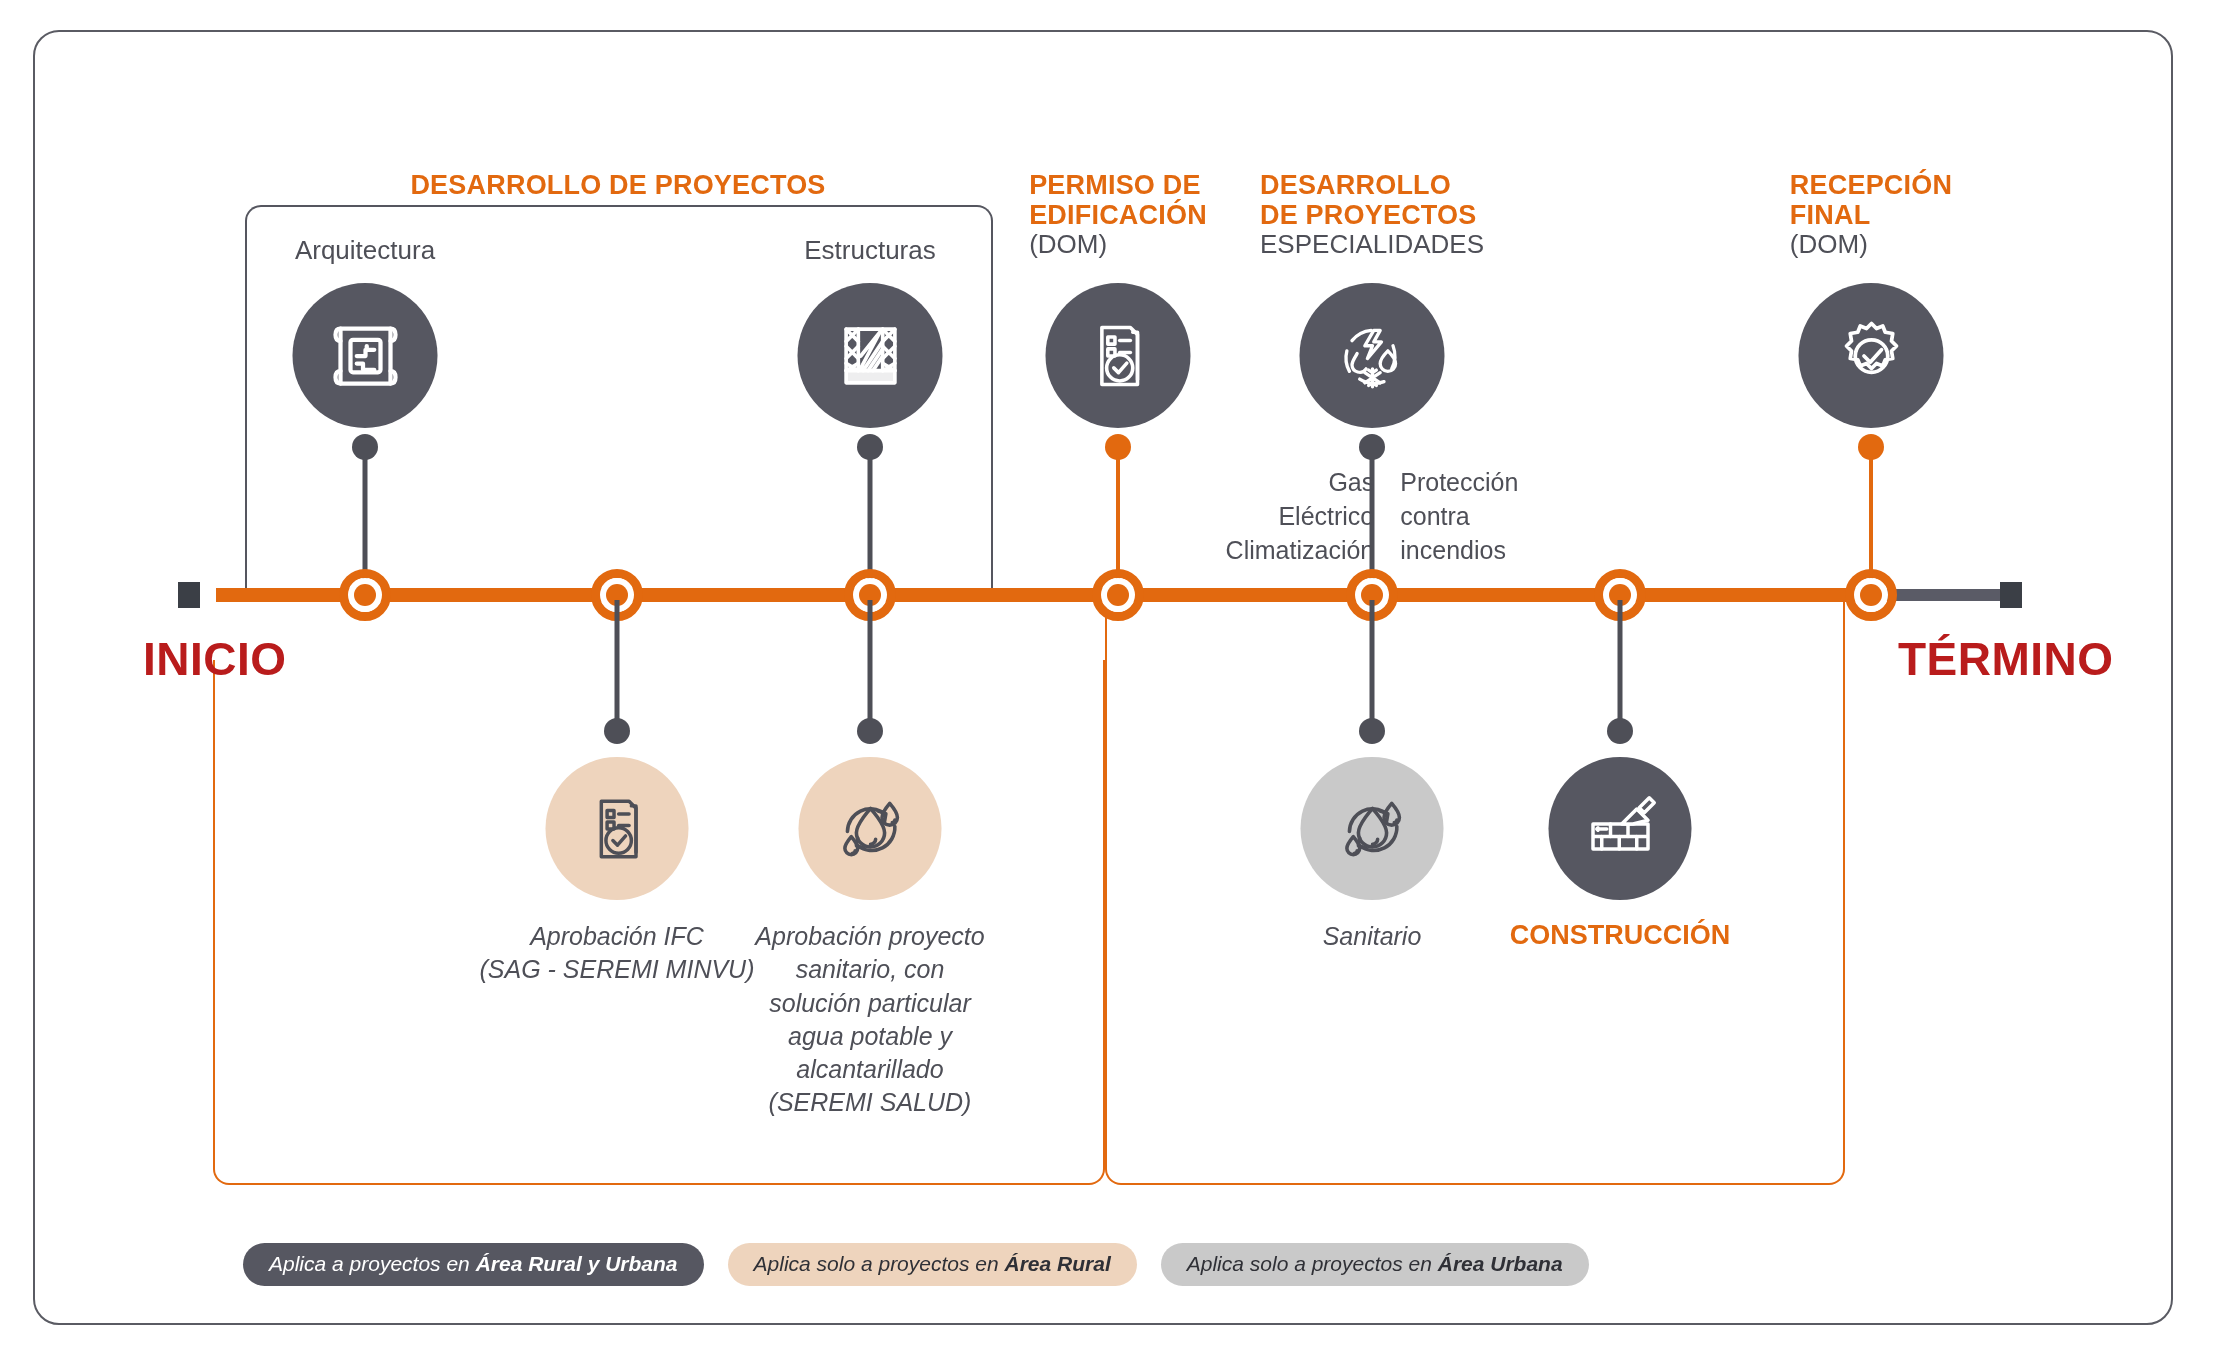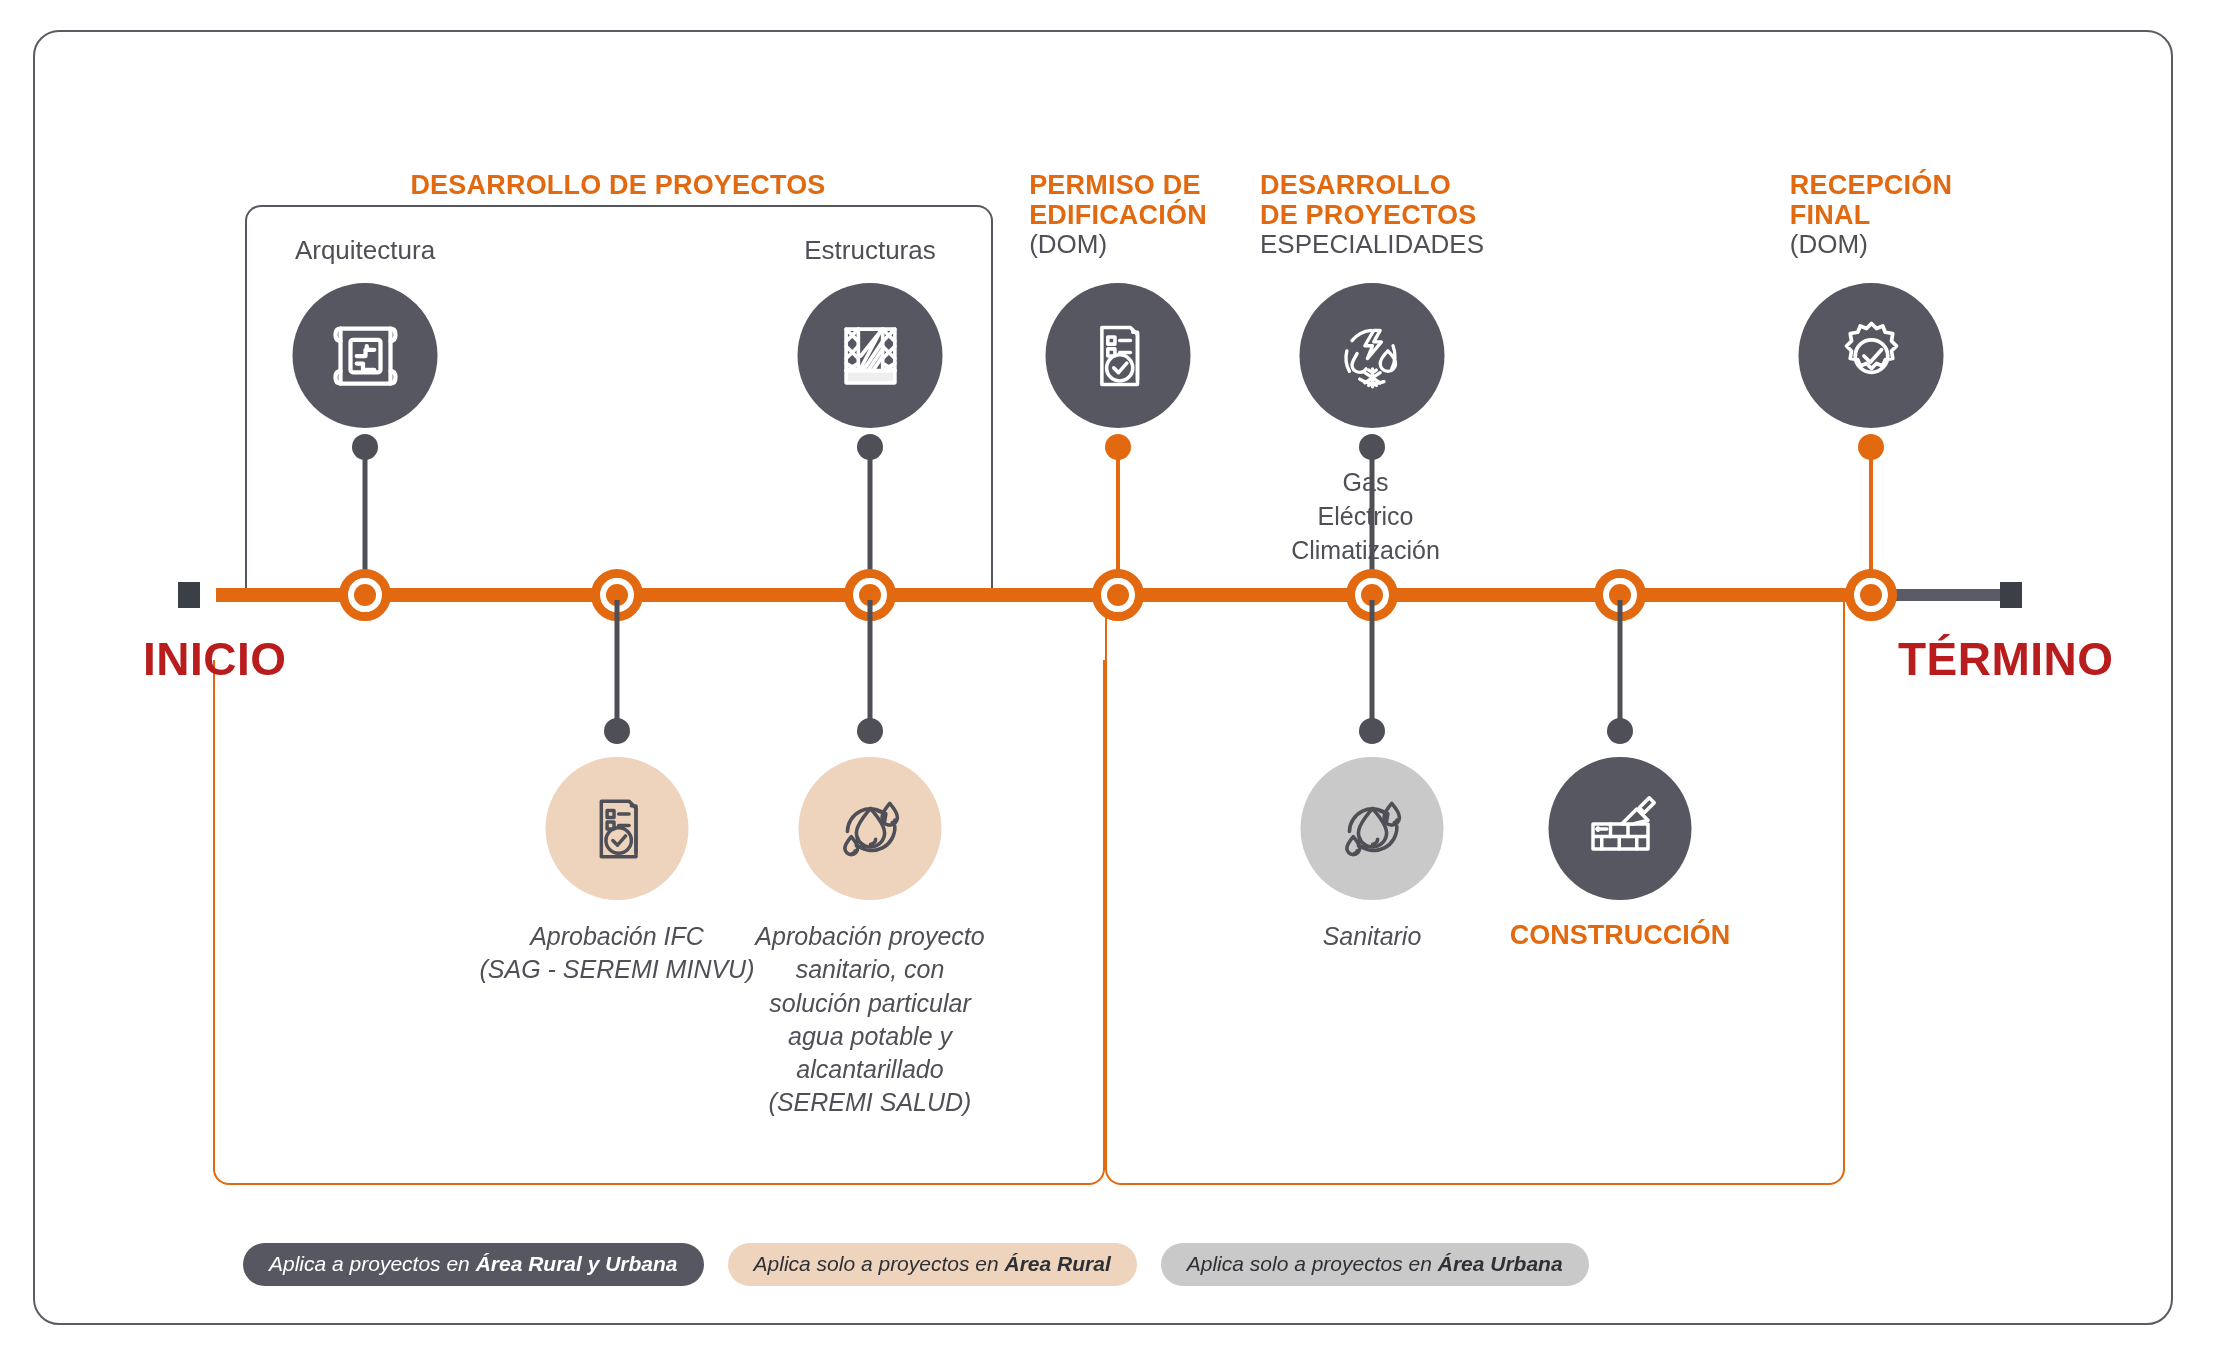--- a/index.html
+++ b/index.html
@@ -59,21 +59,21 @@
             border-radius:0 0 16px 16px;box-sizing:border-box;}
 
   
   .caption{position:absolute;transform:translateX(-50%);text-align:center;
            color:#4e4f57;font-size:25px;font-style:italic;line-height:1.33;}
   .caption.orange{color:#e2690f;font-style:normal;font-weight:bold;font-size:27px;}
 
   
   .splitlabels{position:absolute;transform:translateX(-50%);display:flex;
                font-size:25px;color:#4e4f57;line-height:1.36;}
-  .splitlabels .left{text-align:center;padding-right:13px;}
+  .splitlabels .left{text-align:right;padding-right:13px;}
   .splitlabels .right{text-align:left;padding-left:13px;}
 
   
   .legend{position:absolute;display:flex;gap:24px;align-items:center;}
   .pill{border-radius:22px;padding:10px 26px 12px 26px;font-size:21px;font-style:italic;
         white-space:nowrap;line-height:1;}
   .pill b{font-style:italic;font-weight:bold;}
   .pill.dark{background:#565761;color:#ffffff;}
   .pill.peach{background:#eed4bd;color:#2f3036;}
   .pill.gray{background:#c9c9c9;color:#2f3036;}
@@ -176,20 +176,25 @@
       <circle cx="32" cy="32" r="13"></circle>
       <path d="M26 32l5 5 9-10"></path>
     </svg>
   </div>
 
   <div class="splitlabels" style="left:1372px;top:465px;">
     <div class="left">
       <div>Gas</div>
       <div>Eléctrico</div>
       <div>Climatización</div>
+    </div>
+    <div class="right">
+      <div>Protección</div>
+      <div>contra</div>
+      <div>incendios</div>
     </div>
   </div>
 
   <div class="endcap" style="left:178px;top:595px;"></div>
   <div class="axis" style="left:216px;top:588px;width:1664px;"></div>
   <div class="axis-tail" style="left:1866px;top:589px;width:150px;"></div>
   <div class="endcap" style="left:2000px;top:595px;"></div>
 
   <div class="node" style="left:365px;top:595px;">
     <div class="ring"></div>

